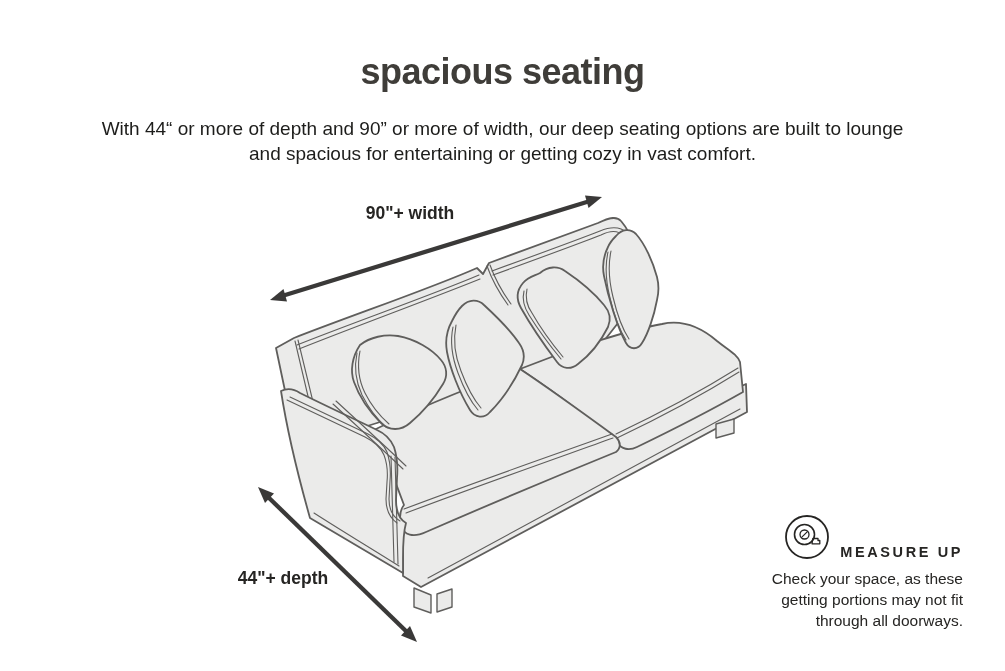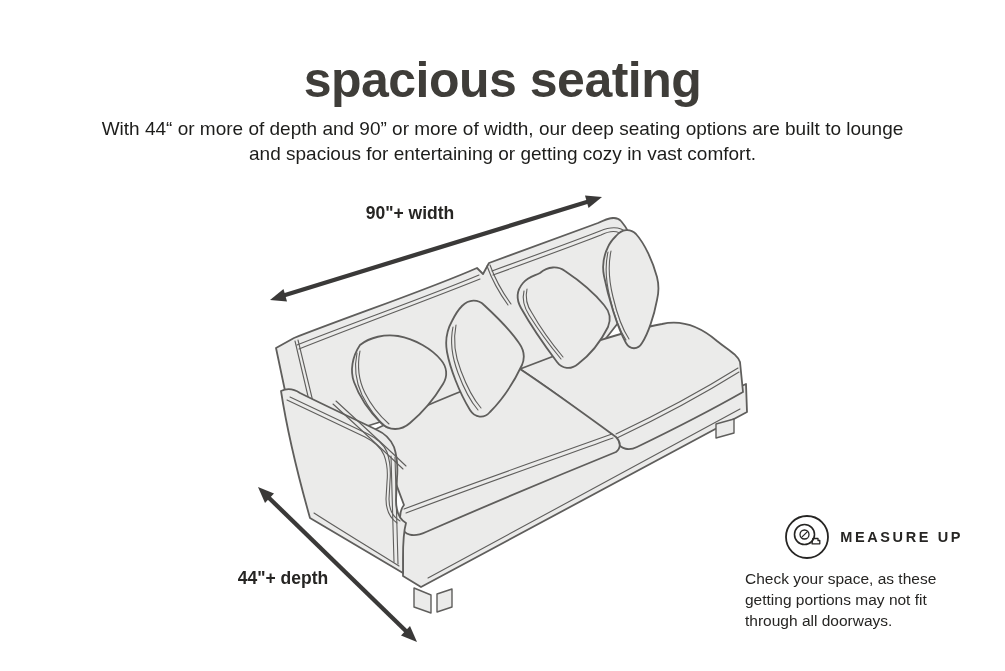--- a/index.html
+++ b/index.html
@@ -13,21 +13,21 @@
     width: 1005px;
     height: 671px;
     background: #ffffff;
     overflow: hidden;
   }
   .page-title {
     position: absolute;
     left: 0; right: 0;
     top: 51px;
     text-align: center;
-    font-size: 50px;
+    font-size: 36px;
     font-weight: bold;
     color: #3f3d39;
     letter-spacing: -0.5px;
   }
   .subtitle {
     position: absolute;
     left: 0; right: 0;
     top: 116px;
     text-align: center;
     font-size: 19px;
@@ -50,33 +50,34 @@
     left: 0; top: 0;
   }
   .measure-up {
     position: absolute;
     left: 745px;
     top: 514px;
     width: 218px;
   }
   .measure-up-head {
     display: flex;
-    align-items: center;
+    align-items: flex-end;
     justify-content: flex-end;
     gap: 10px;
   }
   .measure-up-label {
     font-size: 14.5px;
     font-weight: bold;
     letter-spacing: 2.6px;
     color: #262523;
     white-space: nowrap;
   }
   .measure-up-note {
     margin-top: 8px;
+    text-align: right;
     font-size: 15.5px;
     line-height: 21px;
     color: #262523;
   }
   .measure-up-note span { display: block; }
 </style>
 </head>
 <body>
 
 <div class="stage">

